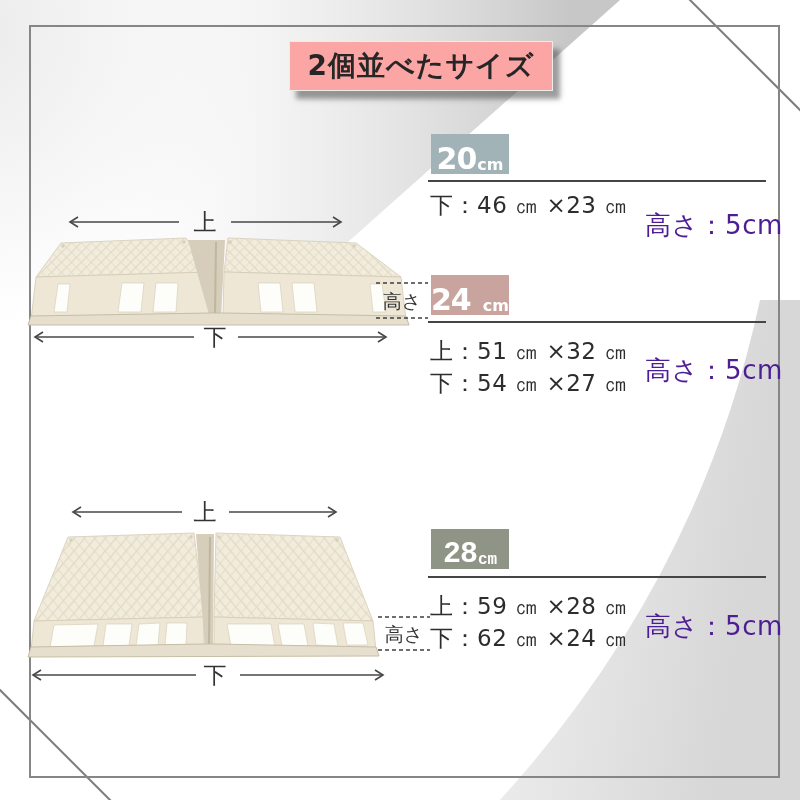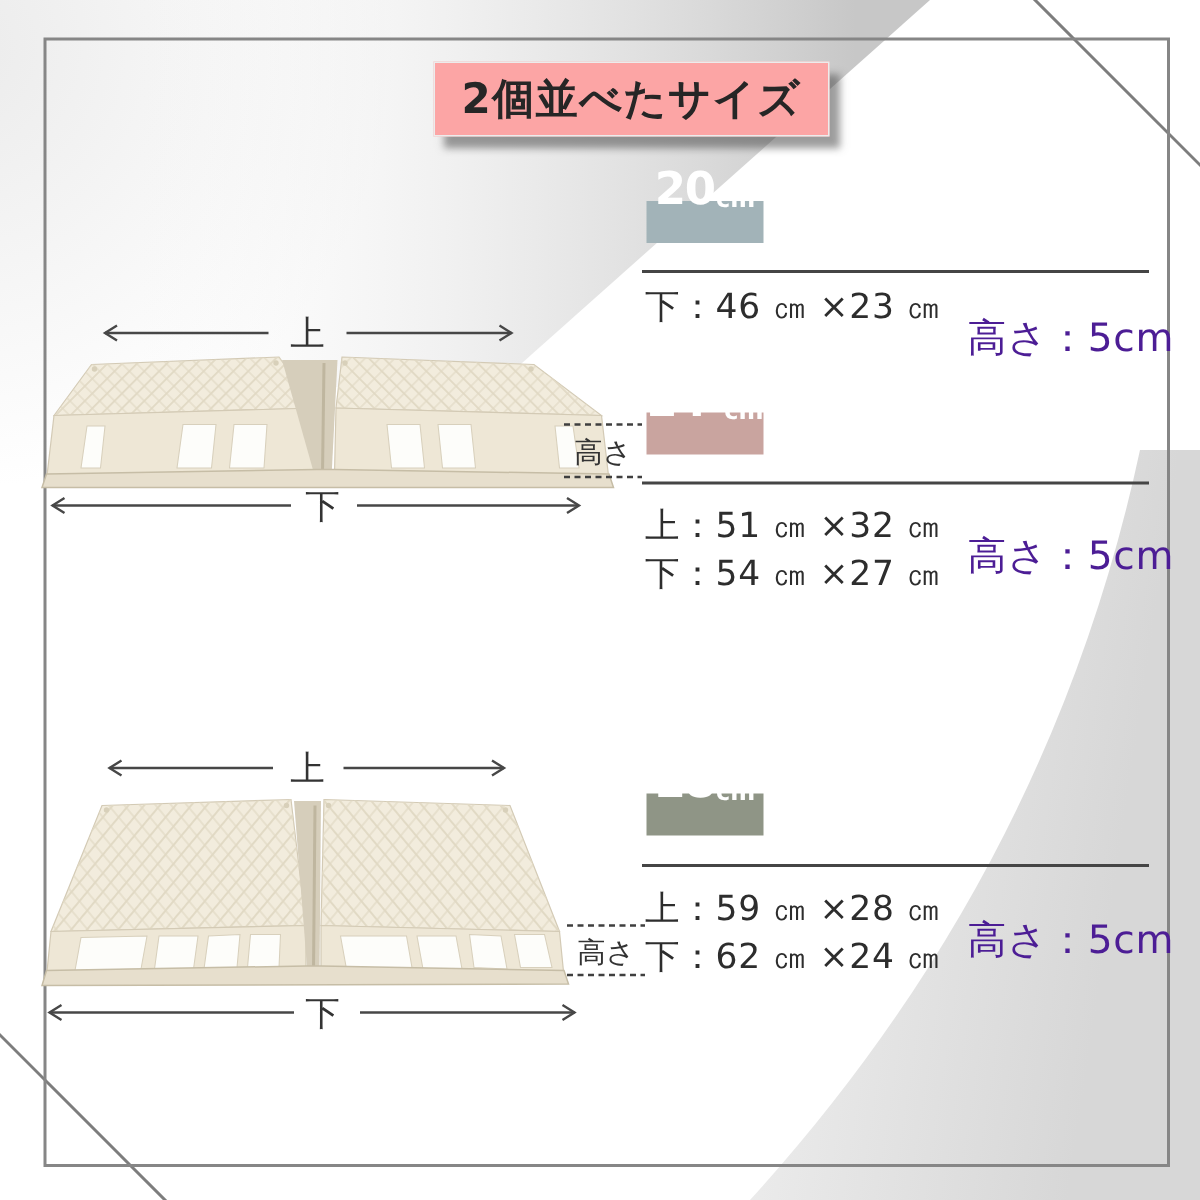--- a/index.html
+++ b/index.html
@@ -28,23 +28,23 @@
   }
   .title-box span{
     font-size:28px;font-weight:600;color:#262626;letter-spacing:1px;white-space:nowrap;
   }
   
   .diagram{z-index:4;}
   #diagram-1{left:26px;top:198px;width:406px;height:152px;}
   #diagram-2{left:26px;top:495px;width:406px;height:218px;}
   
   .badge{
-    left:431px;width:78px;height:28px;z-index:4;
+    left:431px;width:78px;height:40px;z-index:4;
     display:flex;align-items:flex-end;justify-content:center;
-    padding-bottom:20px;box-sizing:border-box;color:#ffffff;
+    padding-bottom:0;box-sizing:border-box;color:#ffffff;
   }
   .badge .num{font-size:30px;font-weight:700;line-height:1;letter-spacing:-1px;}
   .badge .unit{font-size:16px;font-weight:700;line-height:1;margin-left:1px;margin-bottom:1px;}
   .sep{left:428px;width:338px;height:2px;background:#454545;z-index:4;}
   .dims{left:430px;z-index:4;font-size:23px;font-weight:500;letter-spacing:0.5px;line-height:32px;white-space:nowrap;color:#2d2d2d;}
   .hval{left:645px;z-index:4;font-size:26px;font-weight:500;letter-spacing:0.5px;white-space:nowrap;color:#4c1d95;}
   
   .dim-label{font-size:23px;fill:#333333;font-weight:500;}
   .h-label{font-size:19px;fill:#333333;font-weight:500;}
   .arrow{stroke:#474747;stroke-width:1.6;fill:none;}
@@ -221,21 +221,21 @@
   <span class="num">24</span>
     <span class="unit">cm</span>
 </div>
 <div class="abs sep" style="top:321px;"></div>
 <div class="abs dims" style="top:335px;">
   <div>上：51 ㎝ ×32 ㎝</div>
   <div>下：54 ㎝ ×27 ㎝</div>
 </div>
 <div class="abs hval" style="top:353px;">高さ：5cm</div>
 
-<div class="abs badge" style="top: 529px; background: rgb(143, 149, 134);">
+<div class="abs badge" style="top: 529px; background: rgb(143, 149, 134); font-family: Liberation Mono, monospace;">
   <span class="num">28</span>
     <span class="unit">cm</span>
 </div>
 <div class="abs sep" style="top:576px;"></div>
 <div class="abs dims" style="top:590px;">
   <div>上：59 ㎝ ×28 ㎝</div>
   <div>下：62 ㎝ ×24 ㎝</div>
 </div>
 <div class="abs hval" style="top:609px;">高さ：5cm</div>
 

